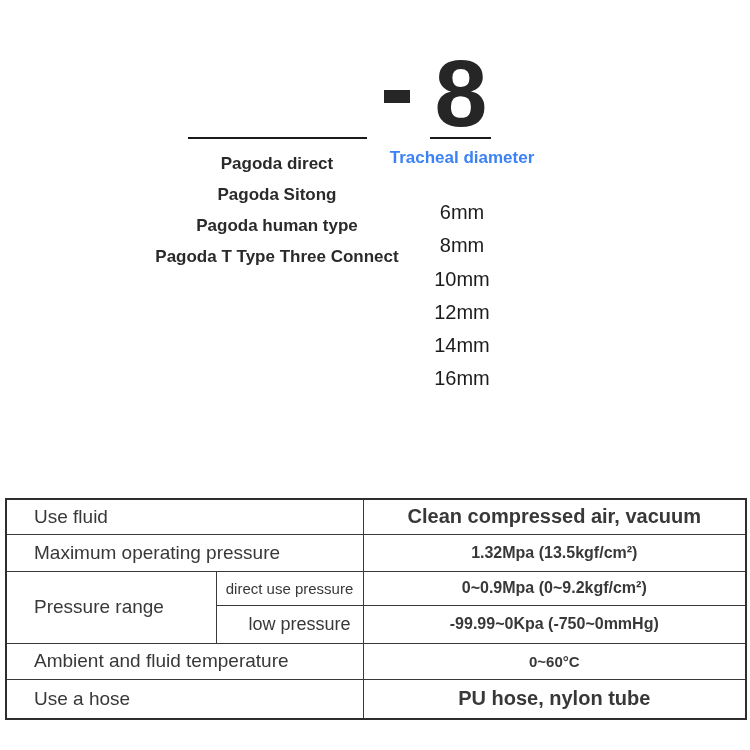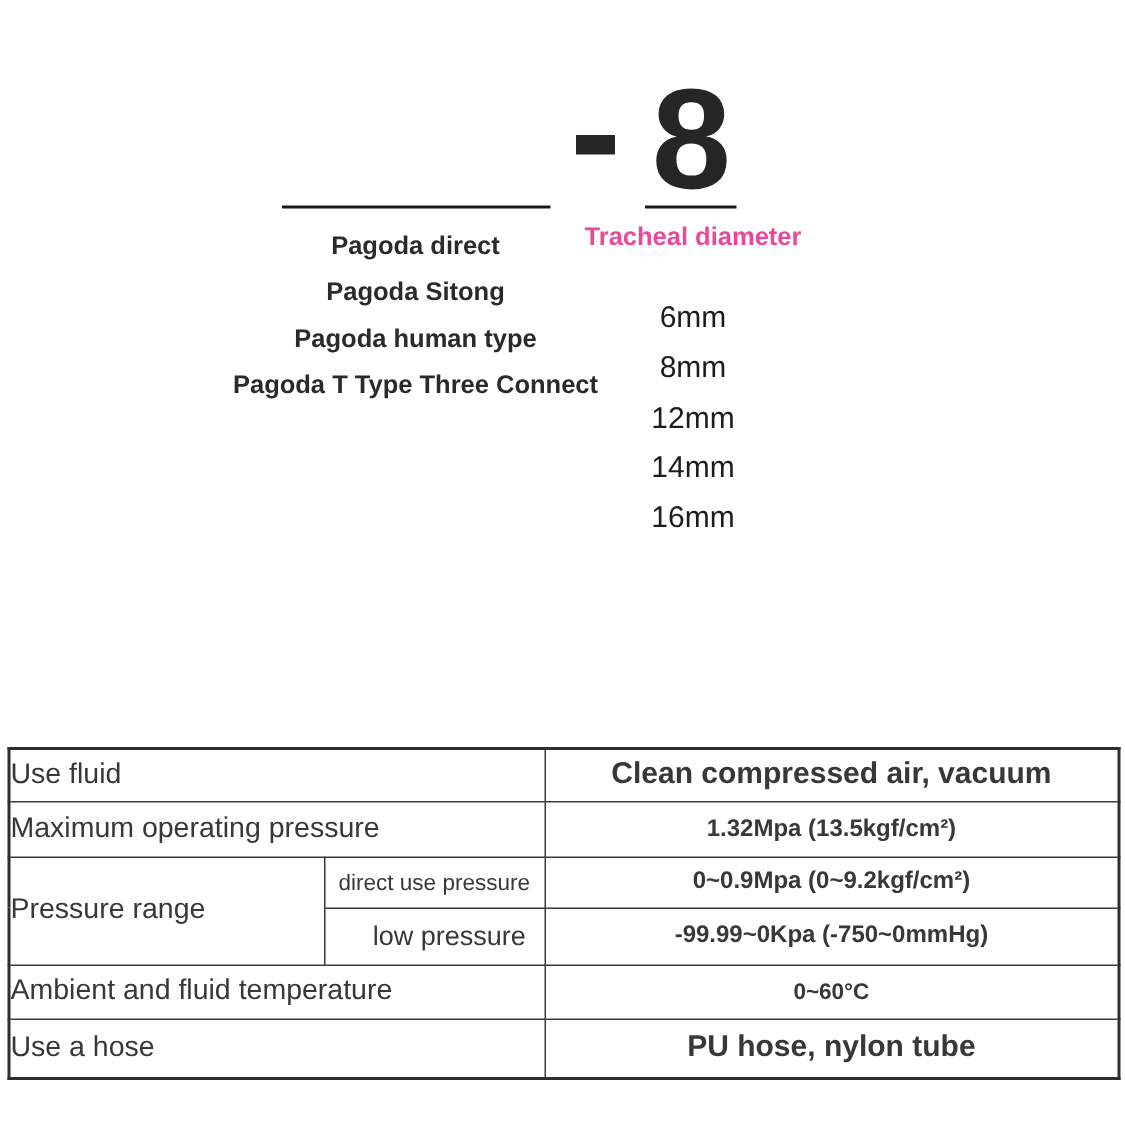--- a/index.html
+++ b/index.html
@@ -31,21 +31,21 @@
   }
   .underline { position: absolute; height: 2px; background: #1a1a1a; }
   .underline-left  { left: 188px; top: 137px; width: 179px; }
   .underline-right { left: 430px; top: 137px; width: 61px; }
 
   .tracheal-label {
     position: absolute;
     left: 362px; top: 148px;
     width: 200px;
     text-align: center;
-    font-size: 17px; font-weight: 700; color: #ec4899;
+    font-size: 17px; font-weight: 700; color: #3b82f6;
   }
 
   .pagoda-list {
     position: absolute;
     left: 117px; top: 148px;
     width: 320px;
     text-align: center;
     list-style: none;
   }
   .pagoda-list li {
@@ -87,20 +87,21 @@
   table.spec tr.r2 { height: 37px; }
   table.spec tr.r3 { height: 34px; }
   table.spec tr.r4 { height: 38px; }
   table.spec tr.r5 { height: 36px; }
   table.spec tr.r6 { height: 40px; }
 
   td.gray { background: #d9d9d9; }
 
   td.label {
     font-size: 19px;
+    padding-left: 27px;
     text-align: left;
   }
   td.sublabel-sm {
     font-size: 15px;
     text-align: center;
   }
   td.sublabel-lg {
     font-size: 18px;
     text-align: center;
     padding-left: 20px;
@@ -125,20 +126,21 @@
     <li>Pagoda direct</li>
     <li>Pagoda Sitong</li>
     <li>Pagoda human type</li>
     <li>Pagoda T Type Three Connect</li>
   </ul>
 
   <div class="tracheal-label">Tracheal diameter</div>
   <ul class="size-list">
     <li>6mm</li>
     <li>8mm</li>
+    <li>10mm</li>
     <li>12mm</li>
     <li>14mm</li>
     <li>16mm</li>
   </ul>
 
   <table class="spec">
     <colgroup>
       <col style="width:210px">
       <col style="width:147px">
       <col style="width:383px">

